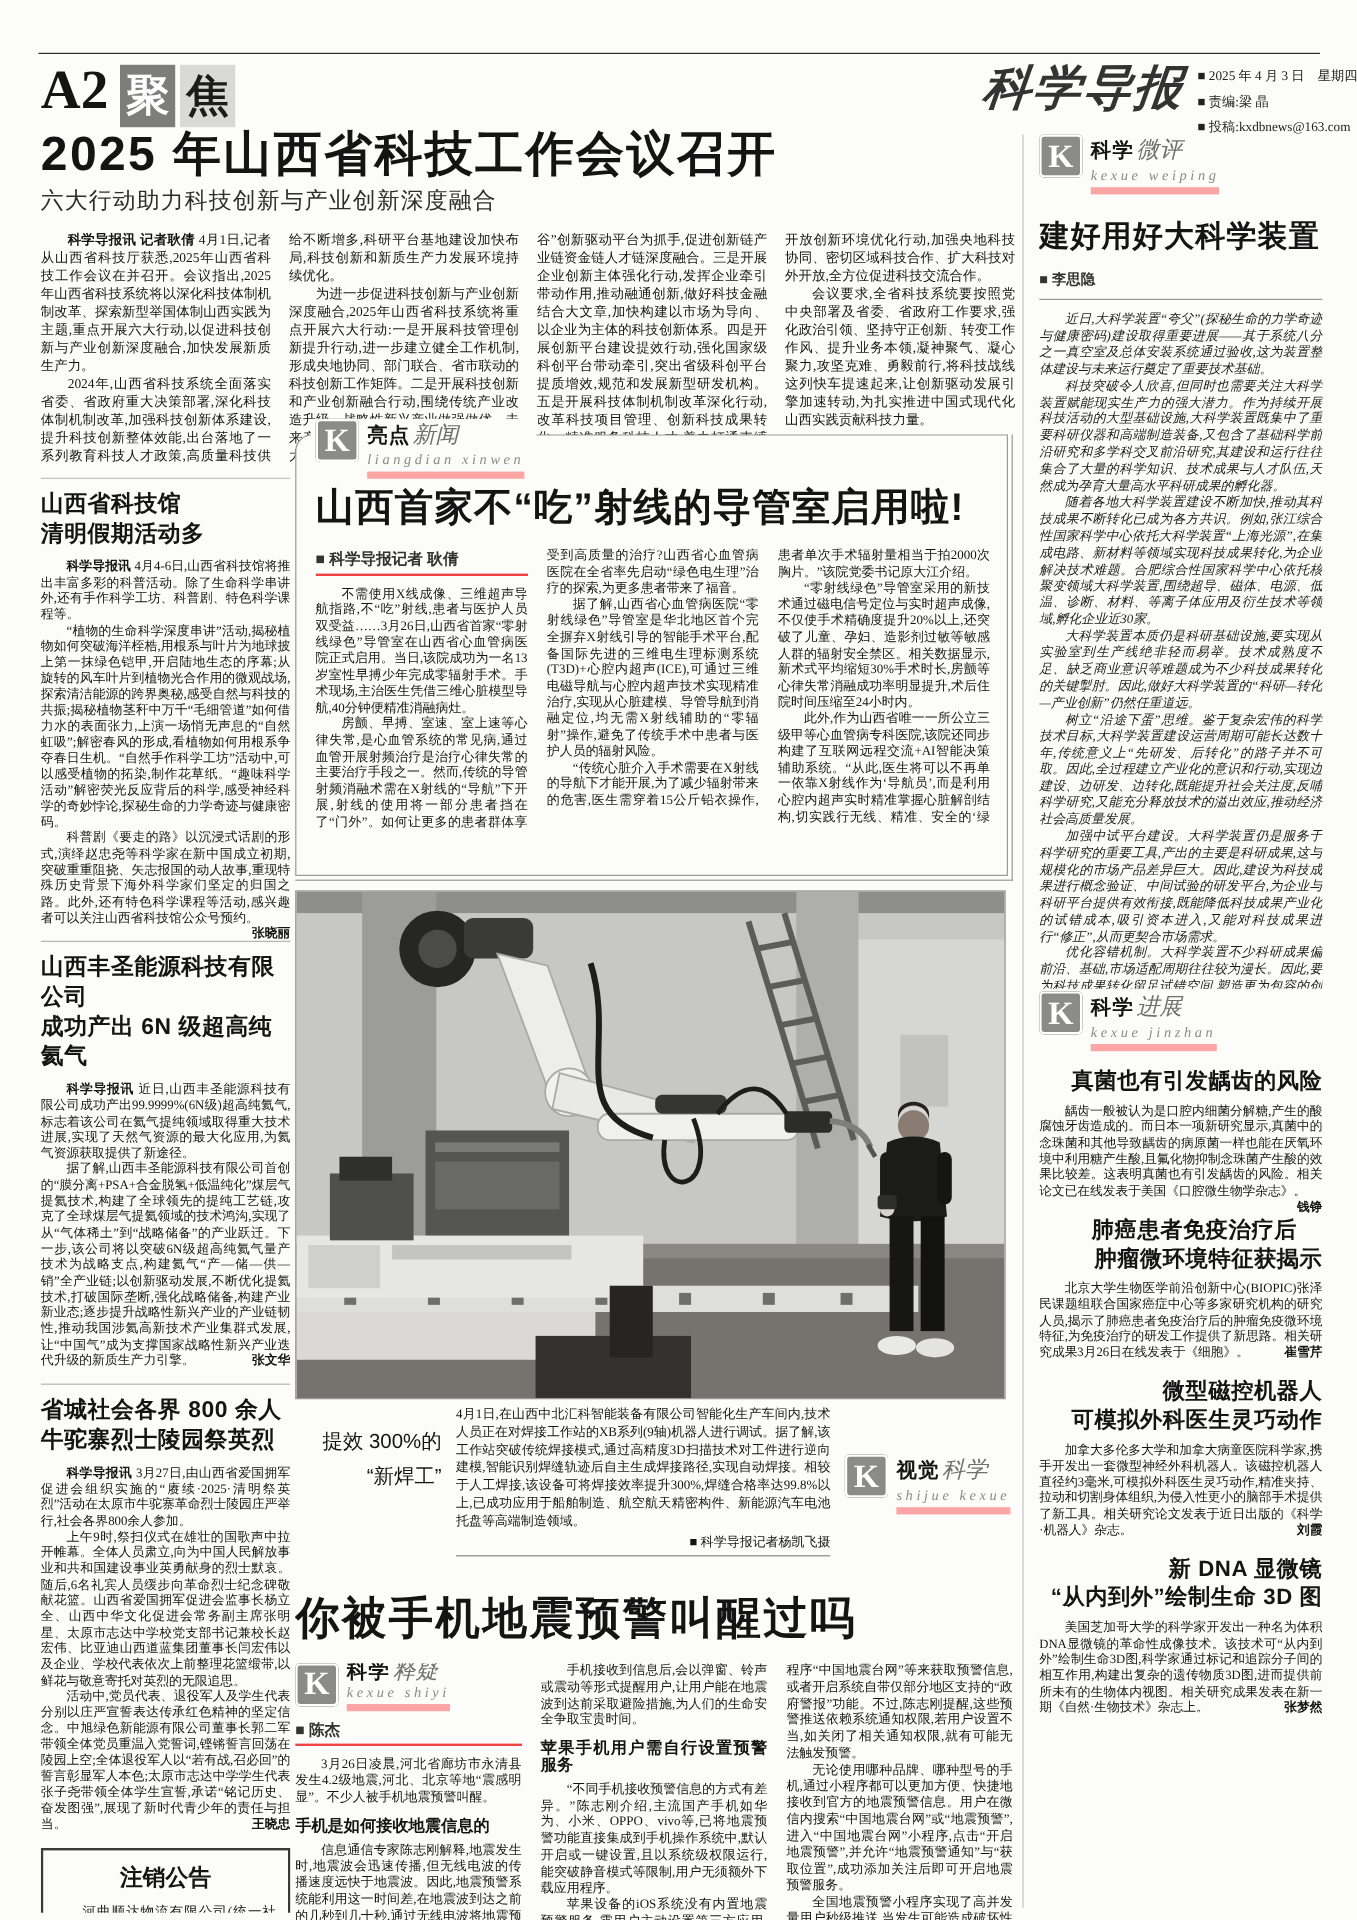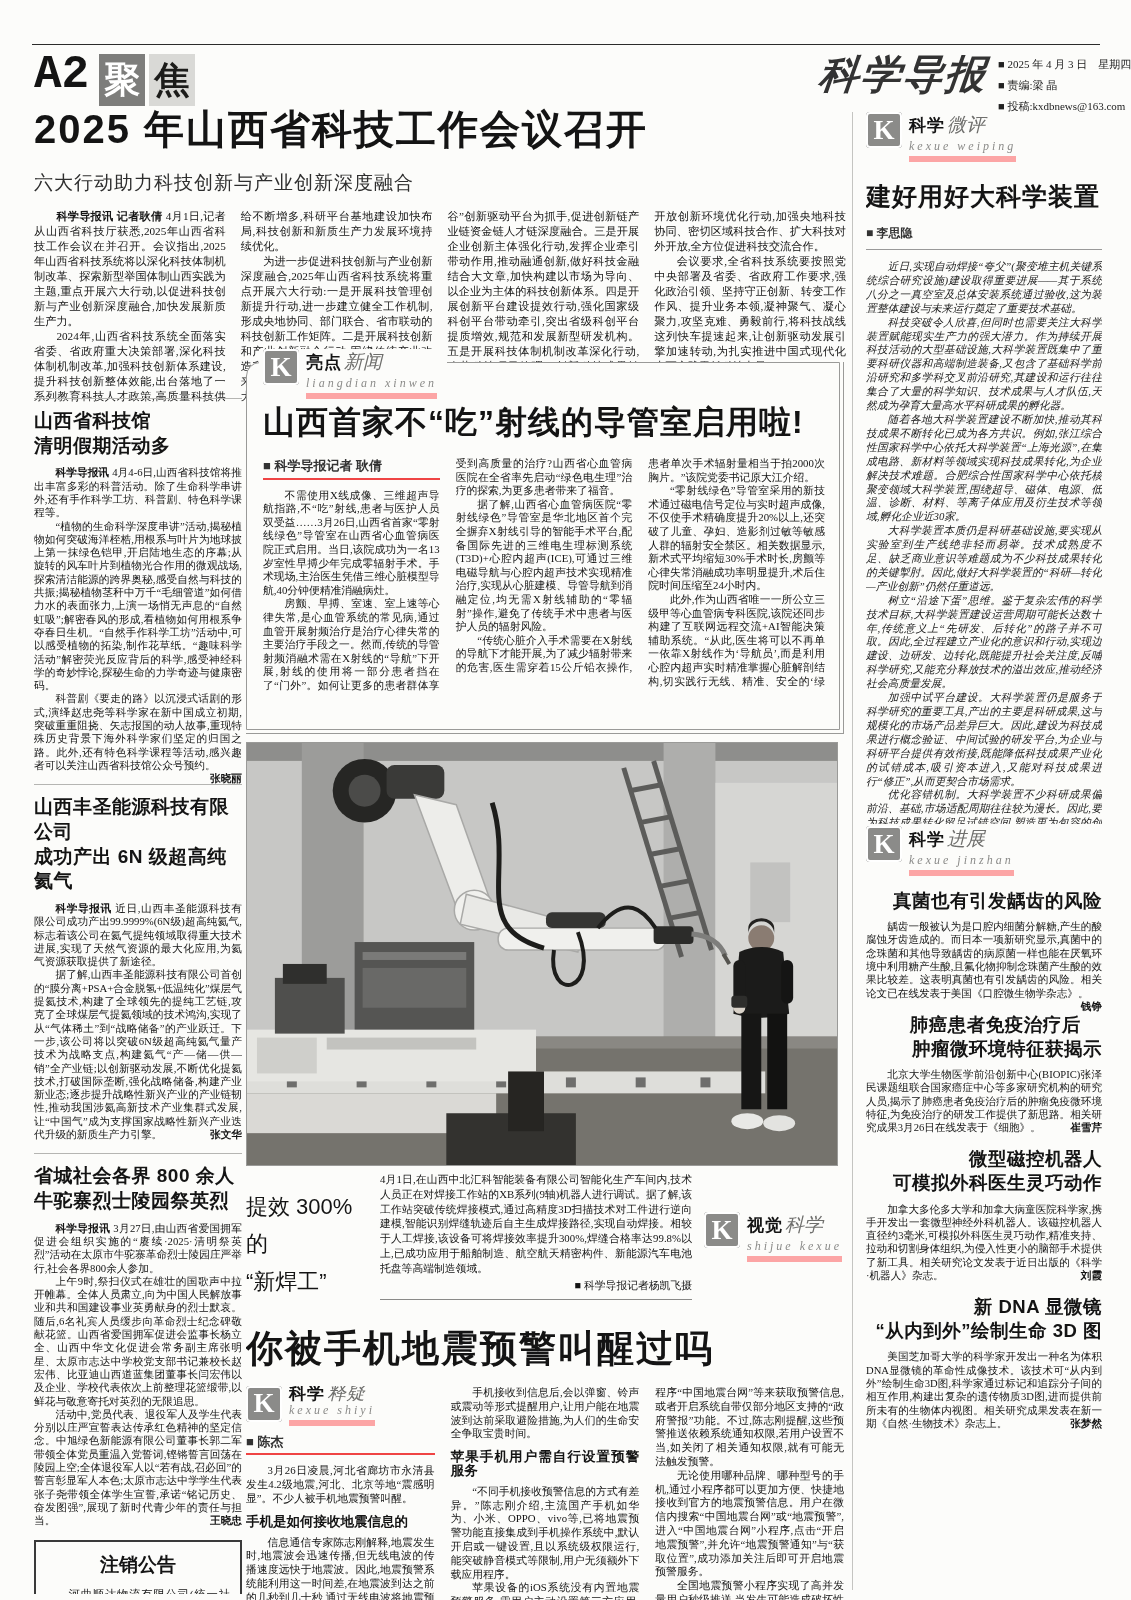--- a/index.html
+++ b/index.html
@@ -2,36 +2,36 @@
 <html><head>
 <meta charset="utf-8">
 <style>
   html,body{margin:0;padding:0;background:#e9e9e6;}
   .page{position:relative;width:1131px;height:1600px;margin:0 auto;background:#fcfcfa;color:#141414;
         font-family:"Liberation Serif","DejaVu Serif",serif;overflow:hidden;}
   .hair{position:absolute;background:#2b2b2b;}
 
   
   .brand{position:absolute;left:34px;top:52px;display:flex;align-items:flex-start;gap:10px;}
-  .pageno{font-size:46px;font-weight:bold;font-family:Liberation Mono, monospace;line-height:1;}
+  .pageno{font-size:46px;font-weight:bold;font-family:Liberation Serif, serif;line-height:1;}
   .focus-blocks{display:flex;gap:4px;margin-top:2px;}
   .fblock{width:46px;height:52px;display:flex;align-items:center;justify-content:center;
           font-size:36px;font-weight:bold;font-family:"Liberation Serif",serif;}
   .fblock.dark{background:#7d7d7b;color:#fff;}
   .fblock.lite{background:#d9d9d6;color:#1c1c1a;}
   .masthead{position:absolute;left:818px;top:50px;width:292px;display:flex;gap:12px;}
   .paper-name{font-size:40px;font-weight:bold;font-style:italic;letter-spacing:2px;color:#333;
               font-family:"DejaVu Serif",serif;transform:skewX(-6deg);white-space:nowrap;line-height:1.2;}
   .mast-info{font-size:11px;line-height:1.9;color:#222;white-space:nowrap;padding-top:4px;}
 
   
   .lead{position:absolute;left:34px;top:106px;width:812px;}
   .lead h1{margin:0;font-family:"Liberation Sans",sans-serif;font-weight:900;font-size:40px;
            letter-spacing:2px;line-height:1.15;}
-  .lead .sub{margin-top:18px;font-family:"Liberation Sans",sans-serif;font-size:19px;color:#2e2e2e;letter-spacing:1px;}
+  .lead .sub{margin-top:2px;font-family:"Liberation Sans",sans-serif;font-size:19px;color:#2e2e2e;letter-spacing:1px;}
   .cols4{margin-top:13px;height:200px;column-count:4;column-gap:15px;overflow:hidden;
          font-size:11.2px;line-height:15px;text-align:justify;}
   .cols4 p,.cols3 p{margin:0;text-indent:2em;}
   .lead-in{font-family:"Liberation Sans",sans-serif;font-weight:bold;}
 
   .vrule{position:absolute;left:852px;top:112px;width:1px;height:1478px;background:#c4c4c1;}
 
   
   .klogo{display:flex;align-items:flex-start;gap:7px;}
   .kbox{width:36px;height:36px;background:#8b8b89;color:#fff;border-radius:4px;flex:0 0 auto;
@@ -77,21 +77,21 @@
   .cols3{margin-top:12px;height:238px;column-count:3;column-gap:16px;overflow:hidden;
          font-size:10.8px;line-height:13.6px;text-align:justify;}
   .byline{font-family:"Liberation Sans",sans-serif;font-weight:bold;font-size:13px;color:#333;
           border-bottom:2px solid #ef4444;padding-bottom:5px;margin:2px 0 9px;break-inside:avoid;}
 
   
   .photo{position:absolute;left:246px;top:742px;width:592px;height:424px;border:1px solid #9a9a98;
          box-sizing:border-box;background:#c9c9c7;overflow:hidden;}
   .photo svg{display:block;width:100%;height:100%;}
   .caption{position:absolute;left:246px;top:1172px;width:598px;display:flex;gap:12px;}
-  .callout{flex:0 0 122px;text-align:left;font-family:"Liberation Sans",sans-serif;font-size:22px;
+  .callout{flex:0 0 122px;text-align:right;font-family:"Liberation Sans",sans-serif;font-size:17px;
            line-height:1.7;padding-top:16px;}
   .cap-text{flex:1;font-size:10.8px;line-height:14.8px;text-align:justify;border-bottom:1px solid #8a8a88;
             padding-bottom:4px;}
   .cap-text .credit{display:block;text-align:right;font-family:"Liberation Sans",sans-serif;font-size:10.8px;margin-top:2px;}
   .cap-logo{flex:0 0 140px;padding-top:40px;}
 
   
   .shiyi{position:absolute;left:246px;top:1324px;width:598px;height:310px;overflow:hidden;}
   .shiyi h1{margin:0;font-family:"Liberation Sans",sans-serif;font-weight:900;font-size:37px;letter-spacing:2px;}
   .shiyi .cols3b{margin-top:12px;height:248px;column-count:3;column-gap:16px;overflow:hidden;
@@ -141,21 +141,21 @@
     <div class="klogo">
       <div class="kbox">K</div>
       <div class="ktext">
         <div class="cn"><b>科学</b><i>微评</i></div>
         <div class="en">kexue weiping</div>
       </div>
     </div>
     <h2>建好用好大科学装置</h2>
     <div class="author-line">■ 李思隐</div>
     <div class="script-body">
-      <p>近日,实现自动焊接“夸父”(聚变堆主机关键系统综合研究设施)建设取得重要进展——其于系统八分之一真空室及总体安装系统通过验收,这为装置整体建设与未来运行奠定了重要技术基础。</p>
+      <p>近日,大科学装置“夸父”(探秘生命的力学奇迹与健康密码)建设取得重要进展——其于系统八分之一真空室及总体安装系统通过验收,这为装置整体建设与未来运行奠定了重要技术基础。</p>
       <p>科技突破令人欣喜,但同时也需要关注大科学装置赋能现实生产力的强大潜力。作为持续开展科技活动的大型基础设施,大科学装置既集中了重要科研仪器和高端制造装备,又包含了基础科学前沿研究和多学科交叉前沿研究,其建设和运行往往集合了大量的科学知识、技术成果与人才队伍,天然成为孕育大量高水平科研成果的孵化器。</p>
       <p>随着各地大科学装置建设不断加快,推动其科技成果不断转化已成为各方共识。例如,张江综合性国家科学中心依托大科学装置“上海光源”,在集成电路、新材料等领域实现科技成果转化,为企业解决技术难题。合肥综合性国家科学中心依托核聚变领域大科学装置,围绕超导、磁体、电源、低温、诊断、材料、等离子体应用及衍生技术等领域,孵化企业近30家。</p>
       <p>大科学装置本质仍是科研基础设施,要实现从实验室到生产线绝非轻而易举。技术成熟度不足、缺乏商业意识等难题成为不少科技成果转化的关键掣肘。因此,做好大科学装置的“科研—转化—产业创新”仍然任重道远。</p>
       <p>树立“沿途下蛋”思维。鉴于复杂宏伟的科学技术目标,大科学装置建设运营周期可能长达数十年,传统意义上“先研发、后转化”的路子并不可取。因此,全过程建立产业化的意识和行动,实现边建设、边研发、边转化,既能提升社会关注度,反哺科学研究,又能充分释放技术的溢出效应,推动经济社会高质量发展。</p>
       <p>加强中试平台建设。大科学装置仍是服务于科学研究的重要工具,产出的主要是科研成果,这与规模化的市场产品差异巨大。因此,建设为科技成果进行概念验证、中间试验的研发平台,为企业与科研平台提供有效衔接,既能降低科技成果产业化的试错成本,吸引资本进入,又能对科技成果进行“修正”,从而更契合市场需求。</p>
       <p>优化容错机制。大科学装置不少科研成果偏前沿、基础,市场适配周期往往较为漫长。因此,要为科技成果转化留足试错空间,塑造更为包容的创新生态。注重科技成果长期价值,完善科研团队尽职免责管理办法,为其提供制度保障,才能更有效激发科技成果转化各方的主观能动性。</p>
     </div>
   </div>
 
   <div class="jinzhan">

